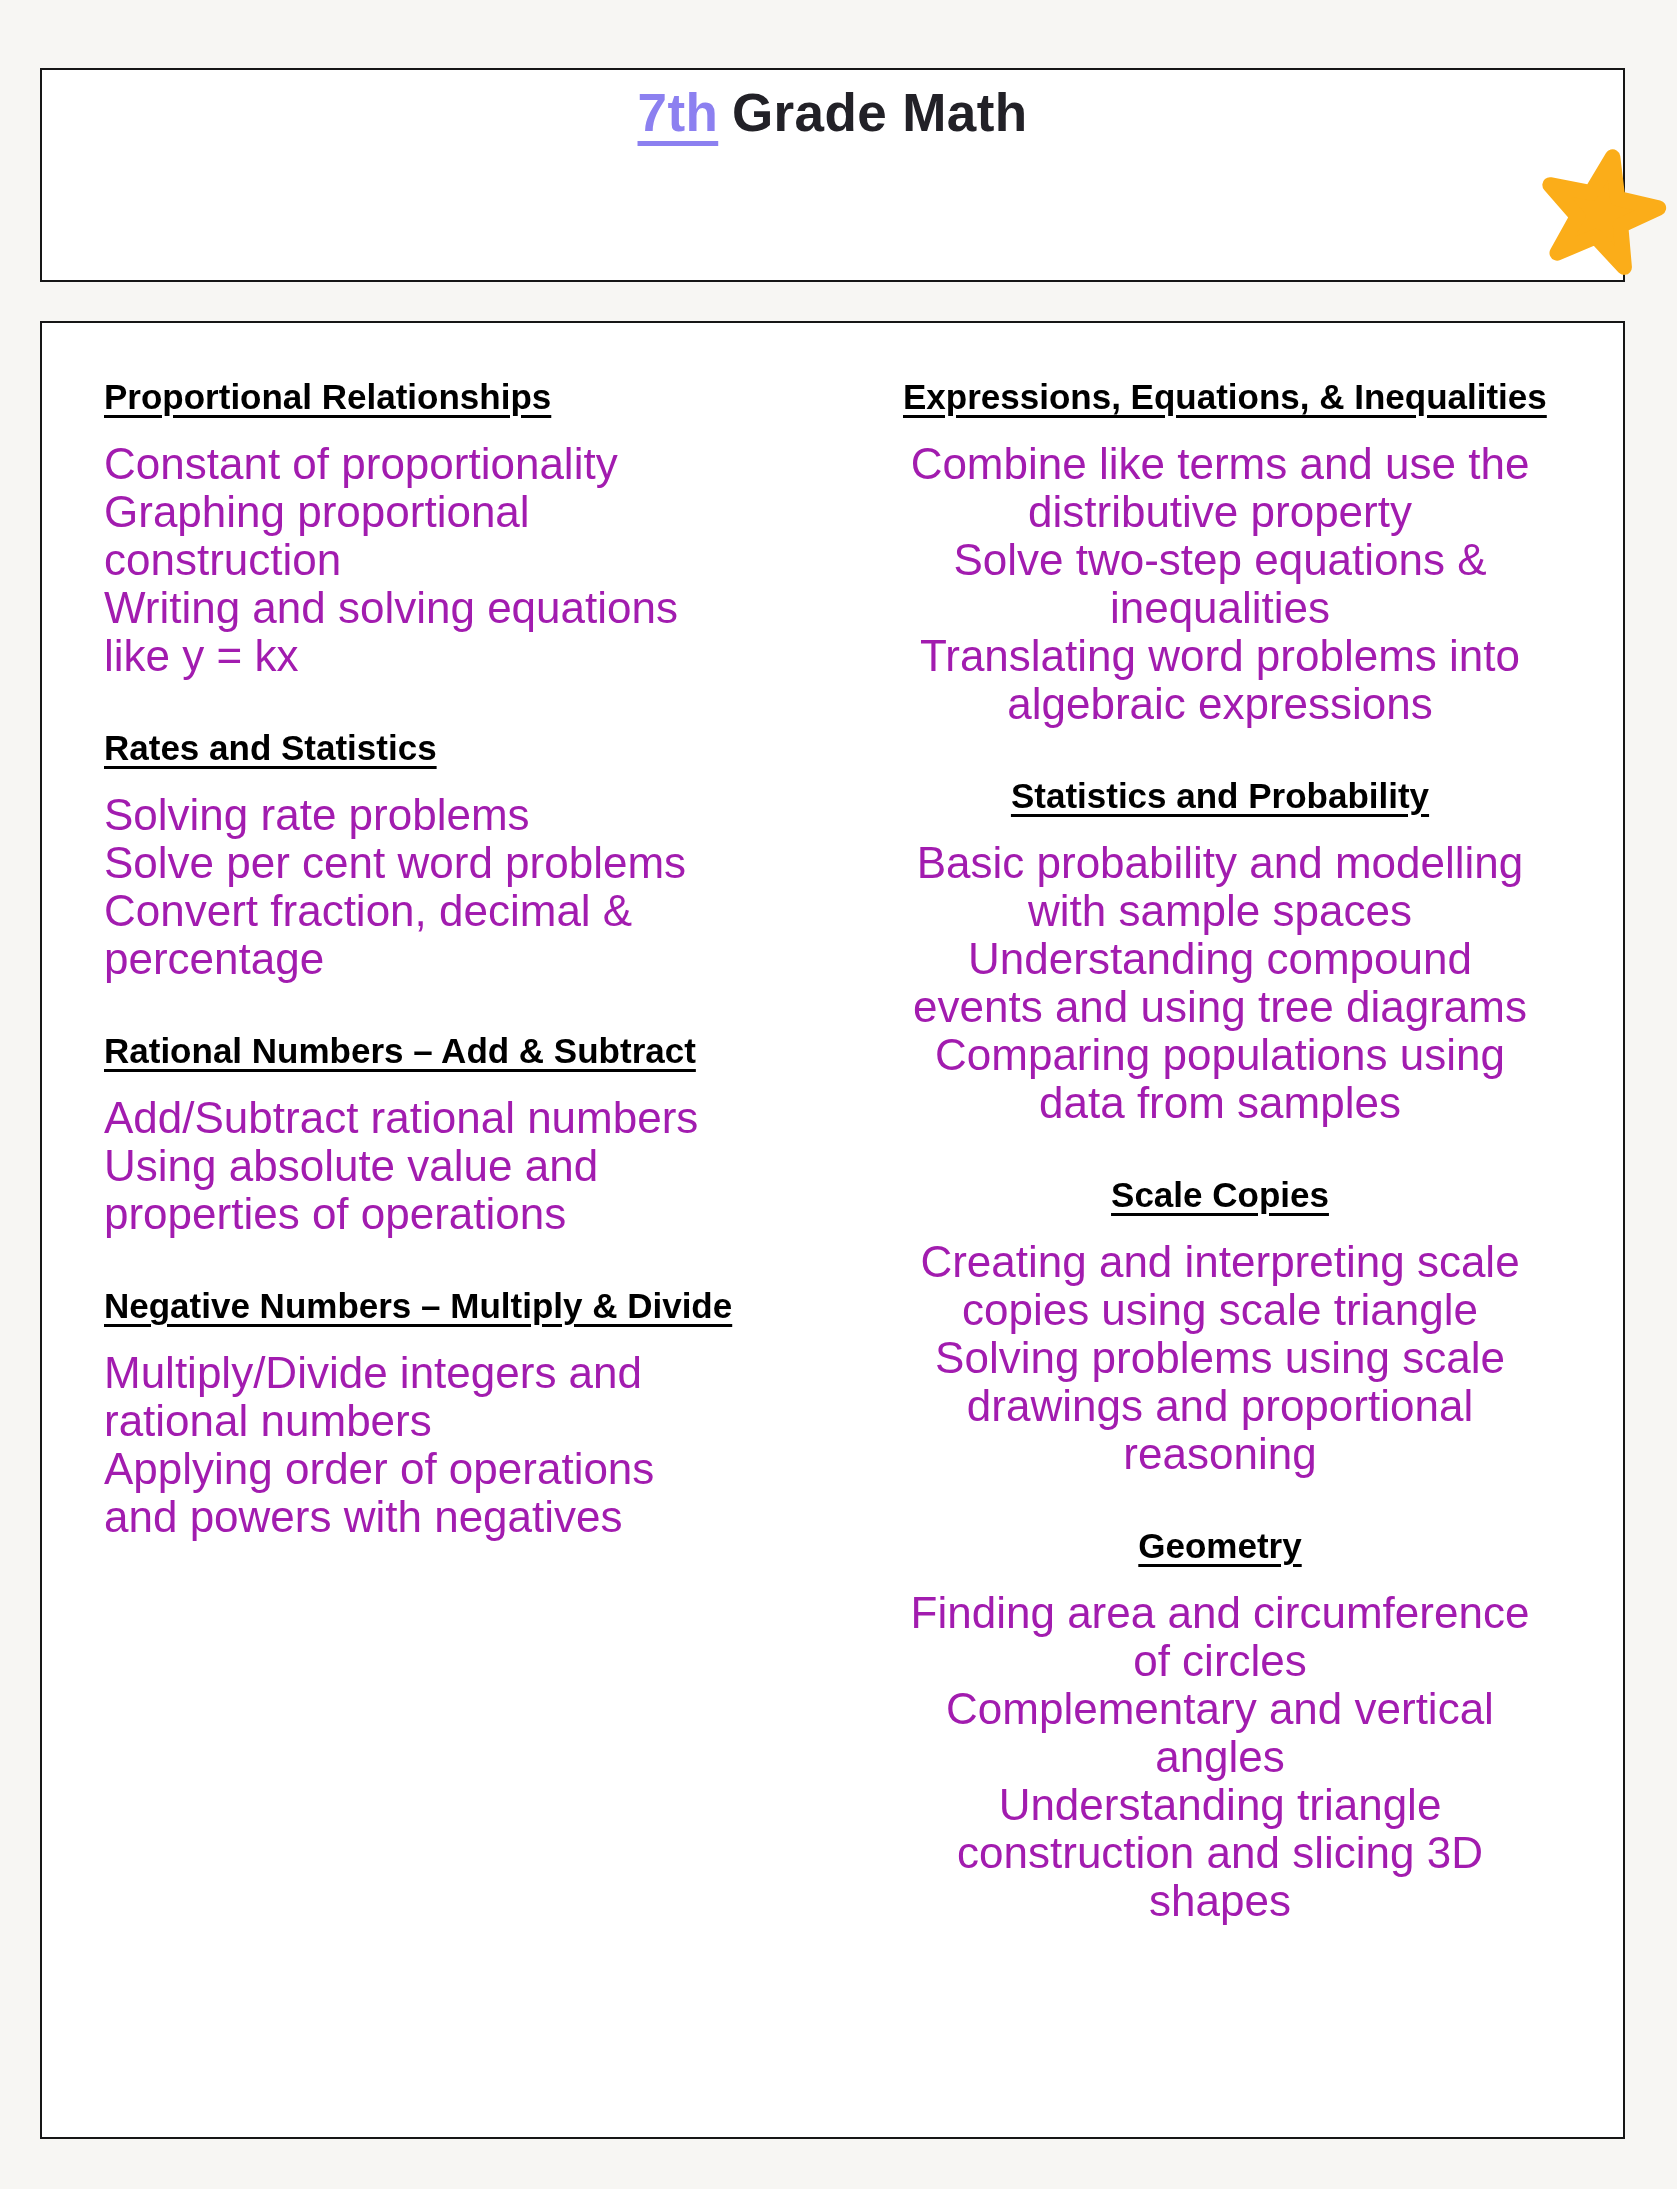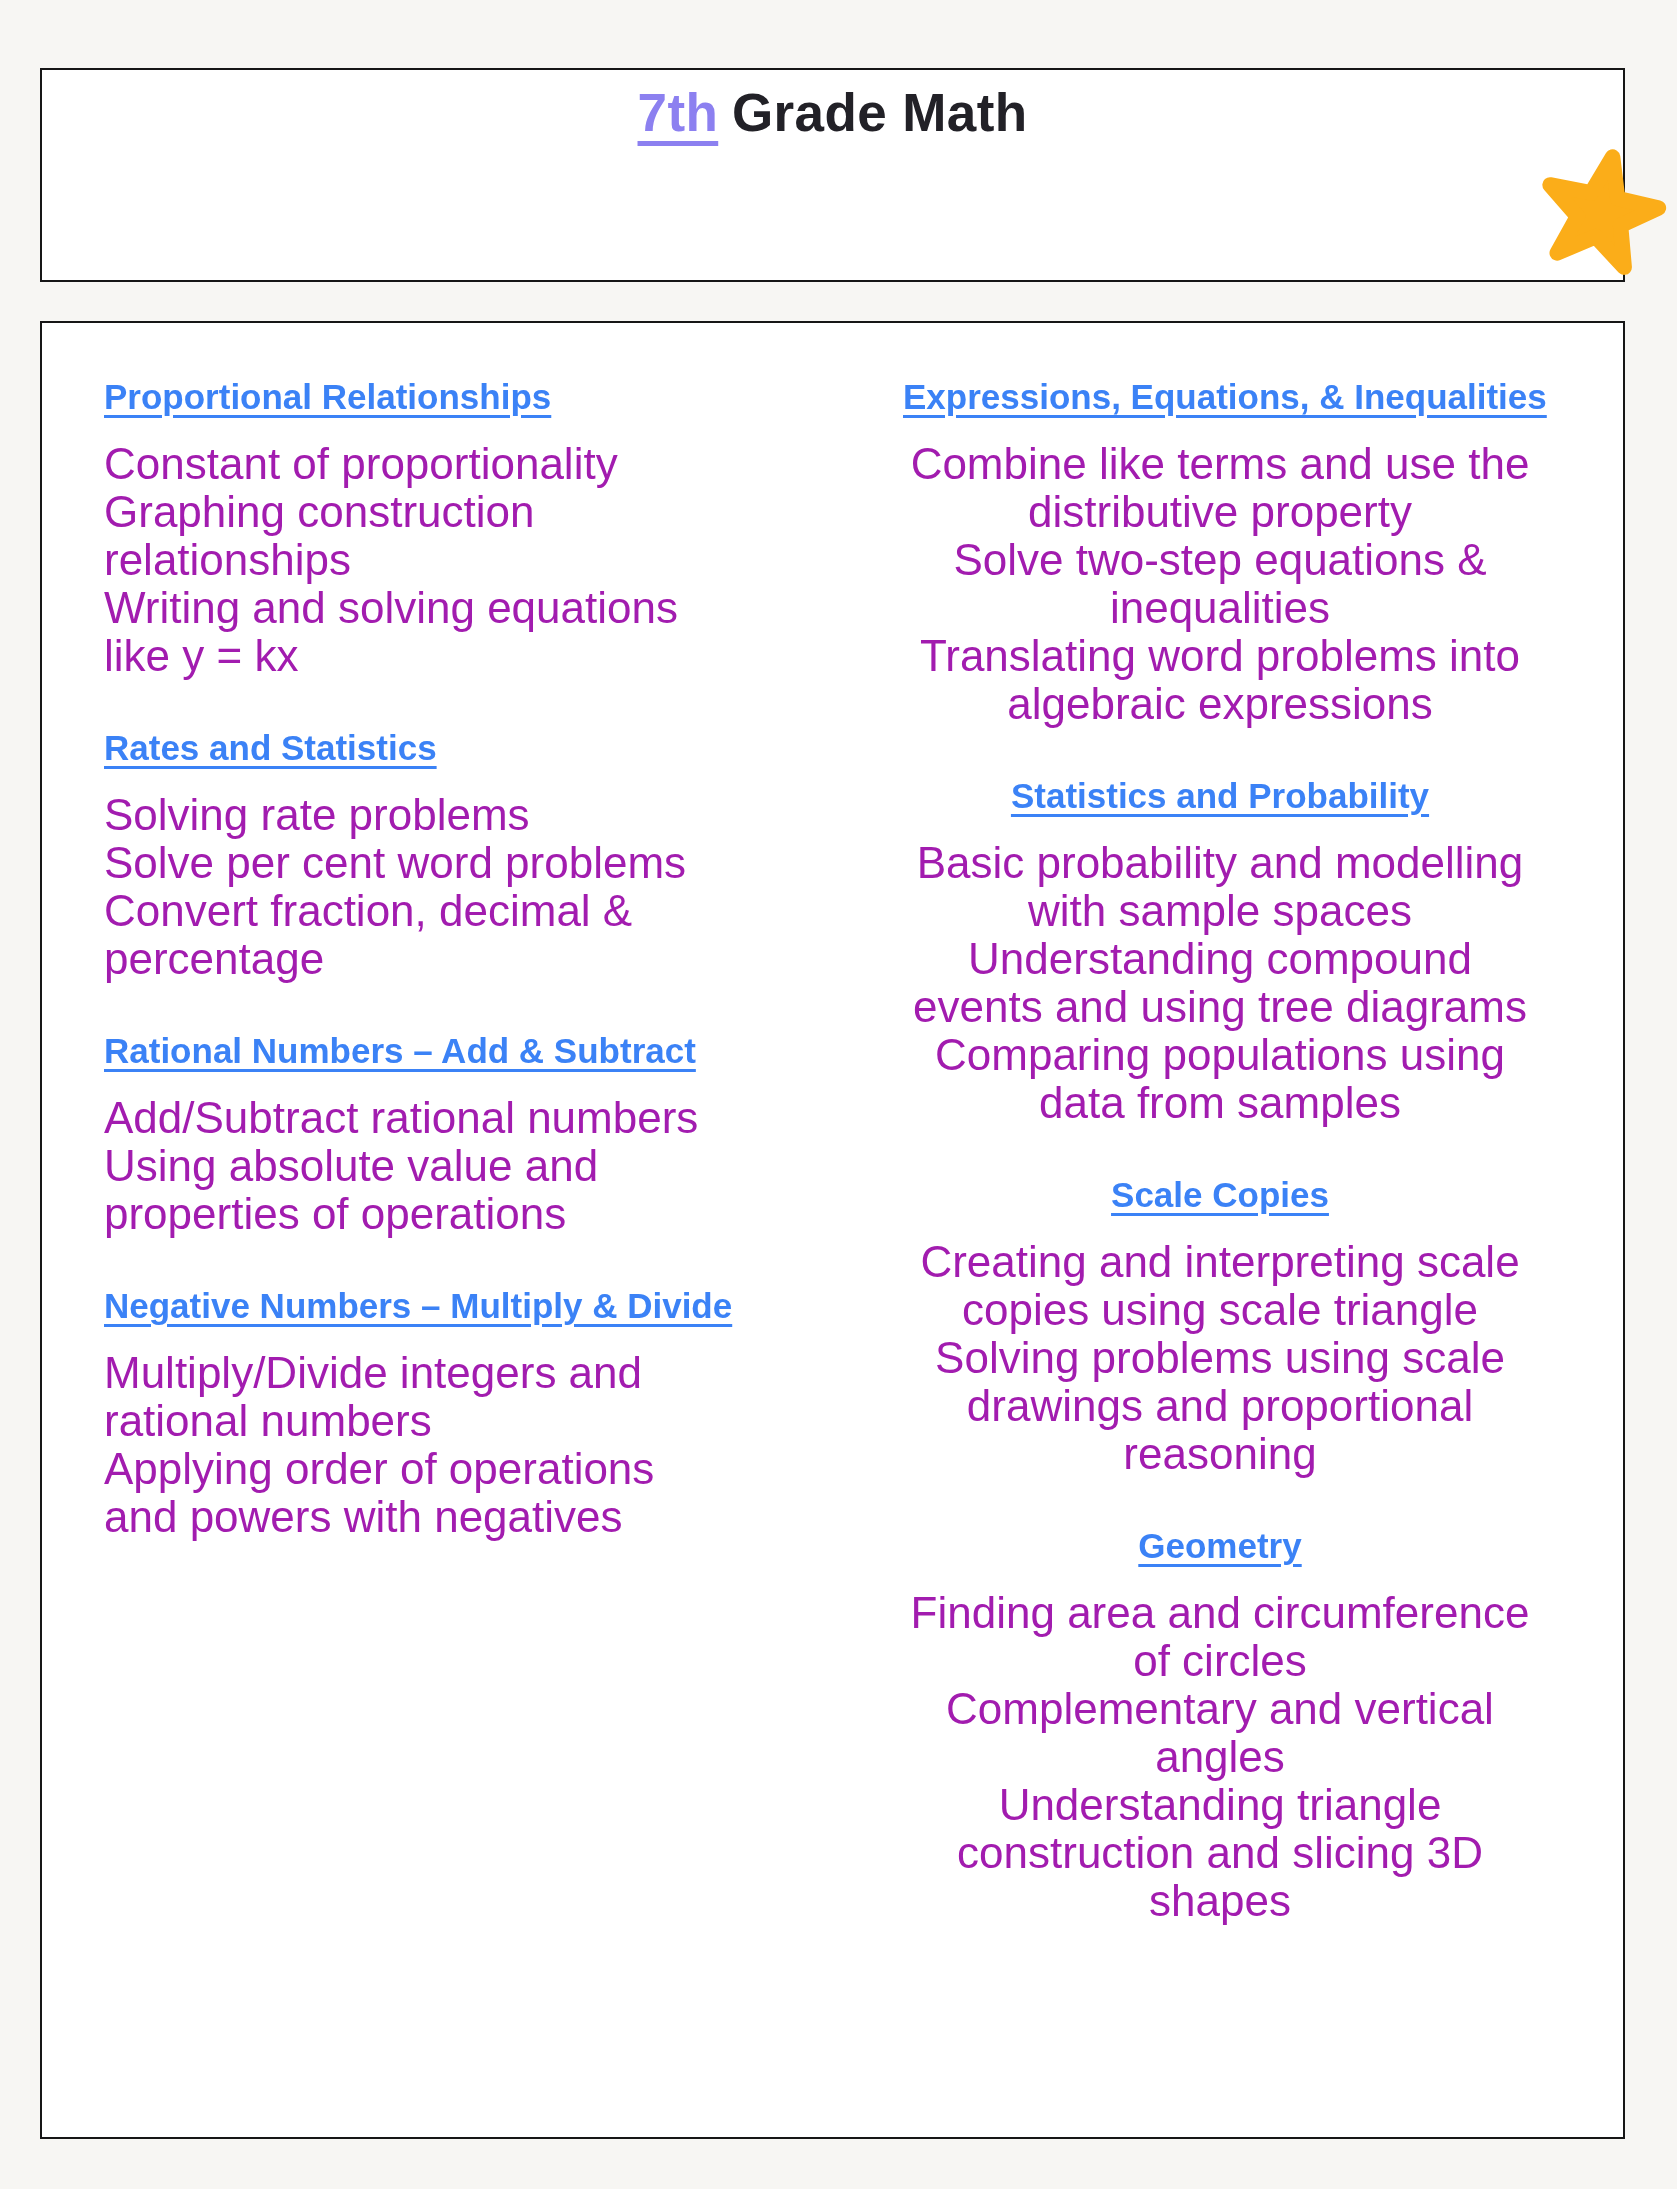--- a/index.html
+++ b/index.html
@@ -38,21 +38,21 @@
     padding:53px 0 0 62px;
     display:flex;gap:174px;
   }
   .col{display:block;}
   .col-left{width:625px;}
   .col-right{width:634px;text-align:center;}
   .topic{margin:0 0 47px 0;}
   .topic-heading{
     margin:0 0 23px 0;
     font-size:35px;line-height:41px;font-weight:bold;
-    color:#3b82f6;
+    color:#000000;
     text-decoration:underline;
     text-decoration-thickness:3.4px;
     text-underline-offset:6px;
     white-space:nowrap;
     cursor:pointer;
   }
   .topic-item{
     margin:0;
     font-size:44px;line-height:48px;
     color:#a21caf;
@@ -71,21 +71,21 @@
   </g>
 </svg>
 
 <main class="card content-card">
 
   <div class="col col-left">
 
     <section class="topic">
       <h2 class="topic-heading">Proportional Relationships</h2>
       <p class="topic-item">Constant of proportionality</p>
-      <p class="topic-item">Graphing construction relationships</p>
+      <p class="topic-item">Graphing proportional construction</p>
       <p class="topic-item">Writing and solving equations like y = kx</p>
     </section>
 
     <section class="topic">
       <h2 class="topic-heading">Rates and Statistics</h2>
       <p class="topic-item">Solving rate problems</p>
       <p class="topic-item">Solve per cent word problems</p>
       <p class="topic-item">Convert fraction, decimal &amp; percentage</p>
     </section>
 

